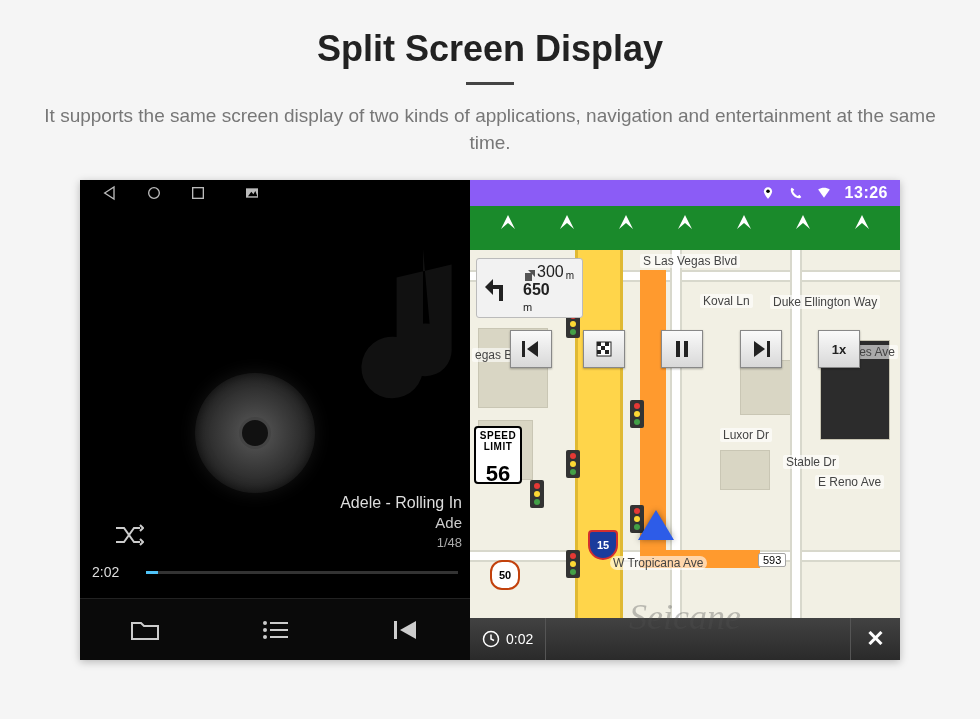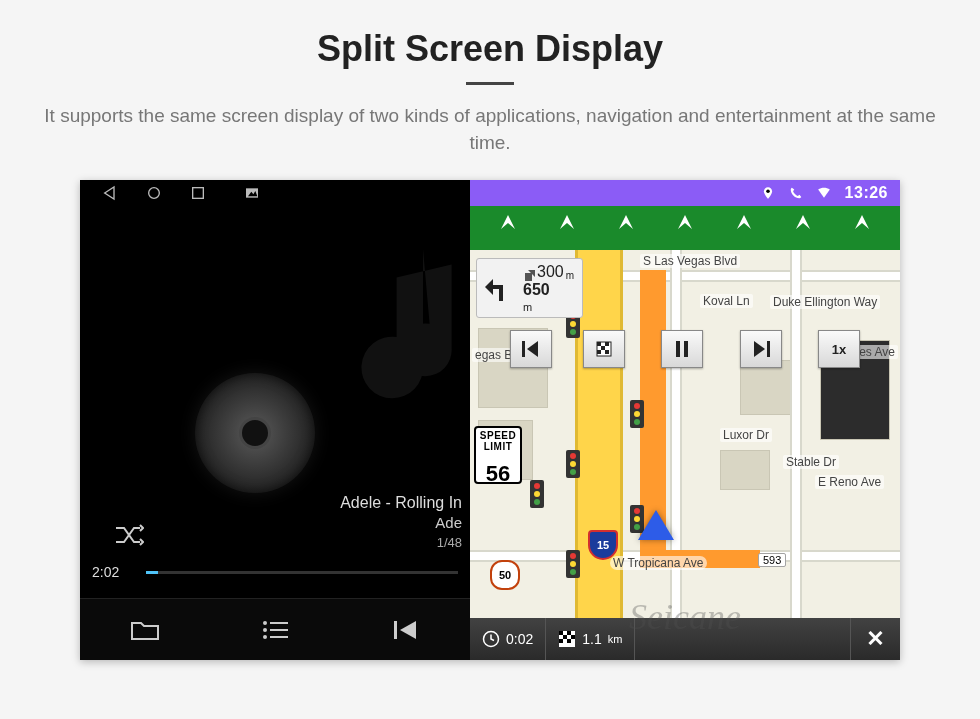--- a/index.html
+++ b/index.html
@@ -467,32 +467,19 @@
     </div>
 
     <div class="nav-bottombar">
       <div class="nb-seg">
         <svg width="18" height="18" viewBox="0 0 24 24">
             <circle cx="12" cy="12" r="10" fill="none" stroke="#fff" stroke-width="2"></circle>
             <path d="M12 6 V12 L16 14" stroke="#fff" stroke-width="2" fill="none"></path>
           </svg>
         <span>0:02</span>
       </div>
-      <div class="nb-seg">
-        <svg width="18" height="18" viewBox="0 0 18 18">
-            <rect x="1" y="1" width="16" height="16" fill="#fff"></rect>
-            <rect x="1" y="1" width="4" height="4" fill="#000"></rect>
-            <rect x="9" y="1" width="4" height="4" fill="#000"></rect>
-            <rect x="5" y="5" width="4" height="4" fill="#000"></rect>
-            <rect x="13" y="5" width="4" height="4" fill="#000"></rect>
-            <rect x="1" y="9" width="4" height="4" fill="#000"></rect>
-            <rect x="9" y="9" width="4" height="4" fill="#000"></rect>
-          </svg>
-        <span>1.1</span>
-        <span style="font-size:11px">km</span>
-      </div>
       <div class="nb-close">✕</div>
     </div>
 
     <div class="watermark">Seicane</div>
   </div>
 
 </div>
 
 </body></html>

